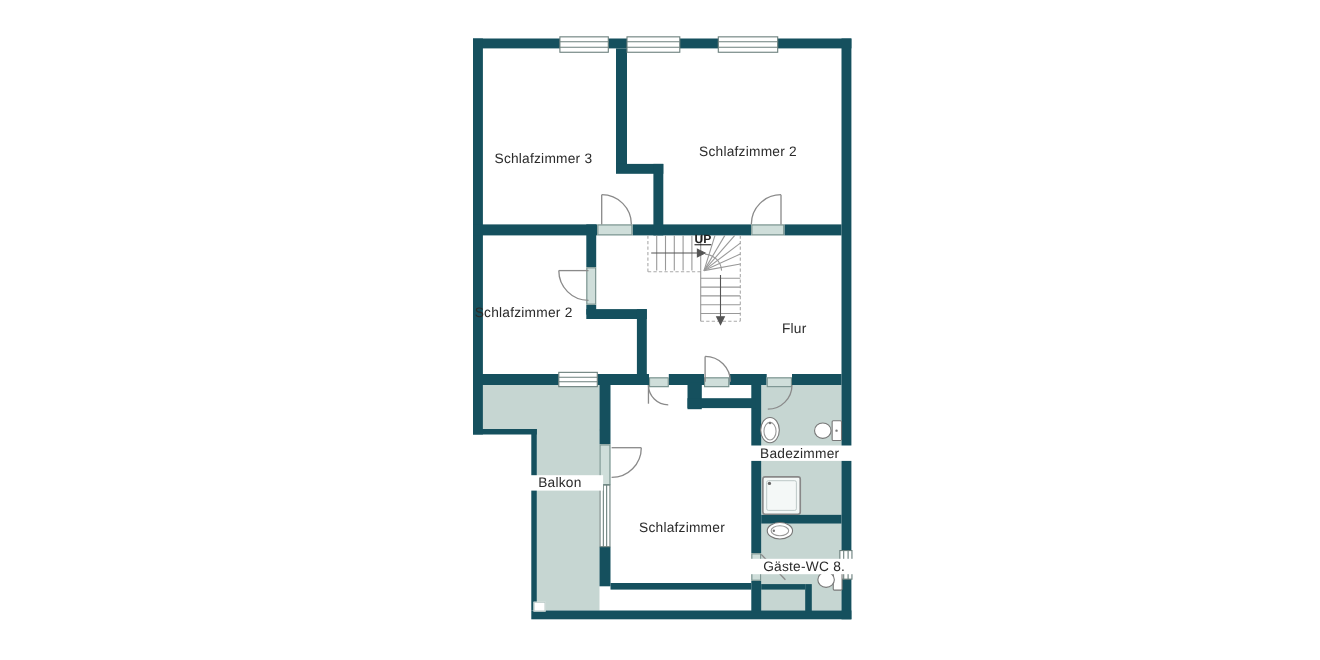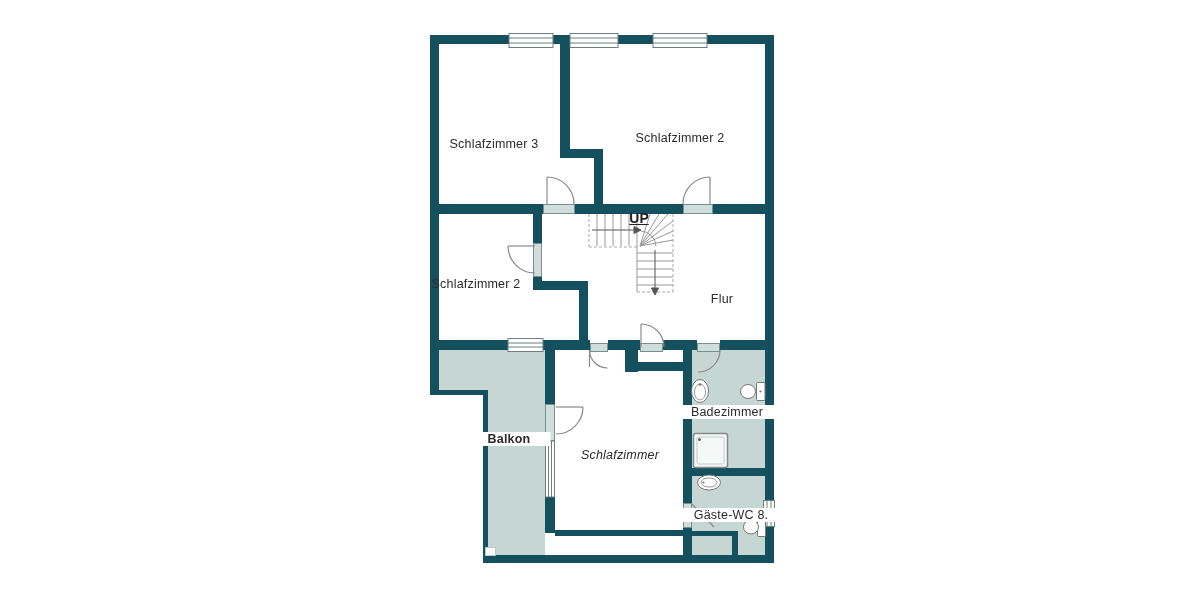--- a/index.html
+++ b/index.html
@@ -4,21 +4,21 @@
 <style>
   html,body{margin:0;padding:0;}
   #canvas{position:relative;width:1196px;height:600px;background:#ffffff;overflow:hidden;
           font-family:"Liberation Sans",sans-serif;}
   .w{position:absolute;background:#15505e;}
   .fill{position:absolute;background:#c6d6d2;}
   .leaf{position:absolute;background:#cfdeda;border:1px solid #76908c;box-sizing:border-box;}
   .lbl{position:absolute;transform:translate(-50%,-50%);font-size:12.5px;color:#2b2b2b;
        white-space:nowrap;letter-spacing:0.2px;}
   .lbl.bg{background:#ffffff;padding:0 20px;}
-  .uplbl{position:absolute;transform:translate(-50%,-50%);font-size:14px;font-weight:bold;color:#222;text-decoration:underline;}
+  .uplbl{position:absolute;transform:translate(-50%,-50%);font-size:11px;font-weight:bold;color:#222;text-decoration:underline;}
   svg{position:absolute;left:0;top:0;pointer-events:none;}
   .notch{position:absolute;background:#ffffff;border:1px solid #b9cac7;box-sizing:border-box;}
 </style>
 </head>
 <body>
 
 <div id="canvas">
 
   <div class="fill" style="left:439px;top:350px;width:106px;height:42px;"></div>
   <div class="fill" style="left:488px;top:390px;width:57px;height:165px;"></div>
@@ -208,19 +208,19 @@
     <g stroke="#777" fill="#fff" stroke-width="1">
       <rect x="757.5" y="517.5" width="8" height="19" rx="1"></rect>
       <ellipse cx="751" cy="527" rx="7.5" ry="7"></ellipse>
     </g>
   </svg>
 
   <div class="lbl" style="left:494px;top:144px;">Schlafzimmer 3</div>
   <div class="lbl" style="left:680px;top:138px;">Schlafzimmer 2</div>
   <div class="lbl" style="left:476px;top:284px;">Schlafzimmer 2</div>
   <div class="lbl" style="left:722px;top:299px;">Flur</div>
-  <div class="lbl bg" style="left:509px;top:439px;font-weight:bold;">Balkon</div>
-  <div class="lbl" style="left:620px;top:455px;font-style:italic;">Schlafzimmer</div>
+  <div class="lbl bg" style="left:509px;top:439px;">Balkon</div>
+  <div class="lbl" style="left:620px;top:480px;">Schlafzimmer</div>
   <div class="lbl bg" style="left:727px;top:412px;">Badezimmer</div>
   <div class="lbl bg" style="left:731px;top:515px;">Gäste-WC 8.</div>
   <div class="uplbl" style="left:639px;top:218px;">UP</div>
 
 </div>
 
 </body></html>

